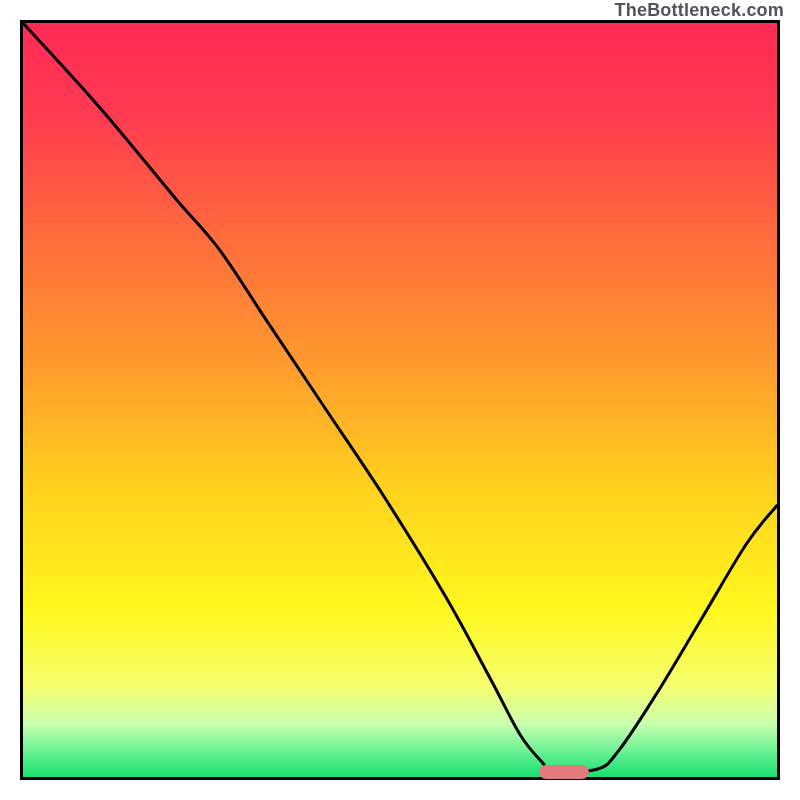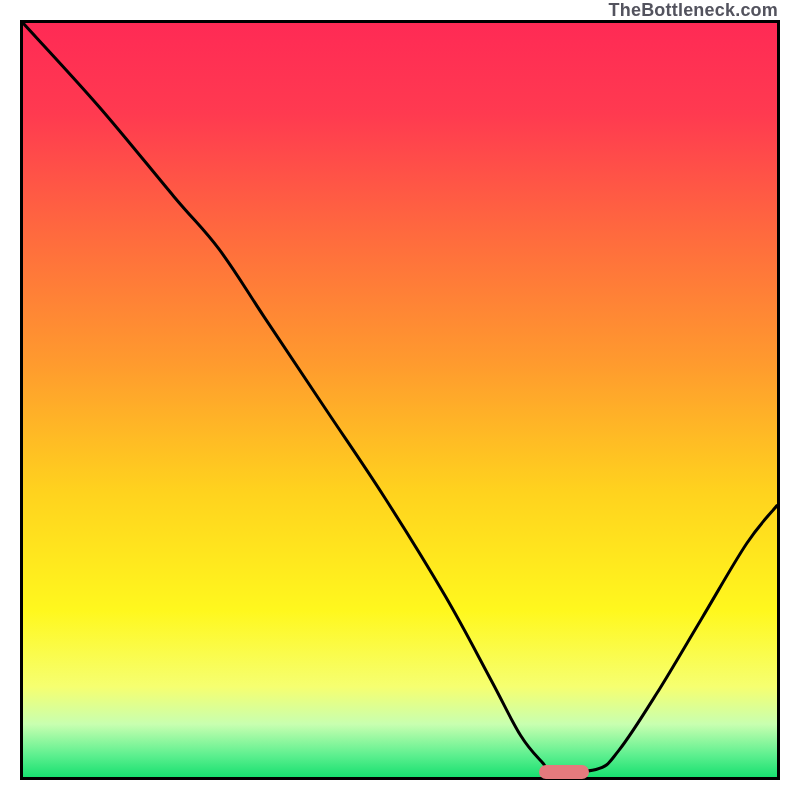--- a/index.html
+++ b/index.html
@@ -1,17 +1,17 @@
 <!DOCTYPE html>
 <html><head>
 <meta charset="utf-8">
 <style>
   html,body{margin:0;padding:0;width:800px;height:800px;overflow:hidden;background:#fff}
   .frame{position:absolute;left:20px;top:20px;width:760px;height:760px;border:3px solid #000;box-sizing:border-box}
-  .watermark{position:absolute;right:22px;top:0;font:600 18px Arial,Helvetica,sans-serif;color:#53535e;letter-spacing:.2px}
+  .watermark{position:absolute;right:16px;top:0;font:600 18px Arial,Helvetica,sans-serif;color:#53535e;letter-spacing:.2px}
   svg{position:absolute;left:23px;top:23px}
   .marker{position:absolute;width:50px;height:14px;border-radius:7px;background:#e47a7d}
 </style>
 </head>
 <body>
 
 <div class="watermark">TheBottleneck.com</div>
 <div class="frame"></div>
 <svg id="plot" width="754" height="754">
     <defs>

